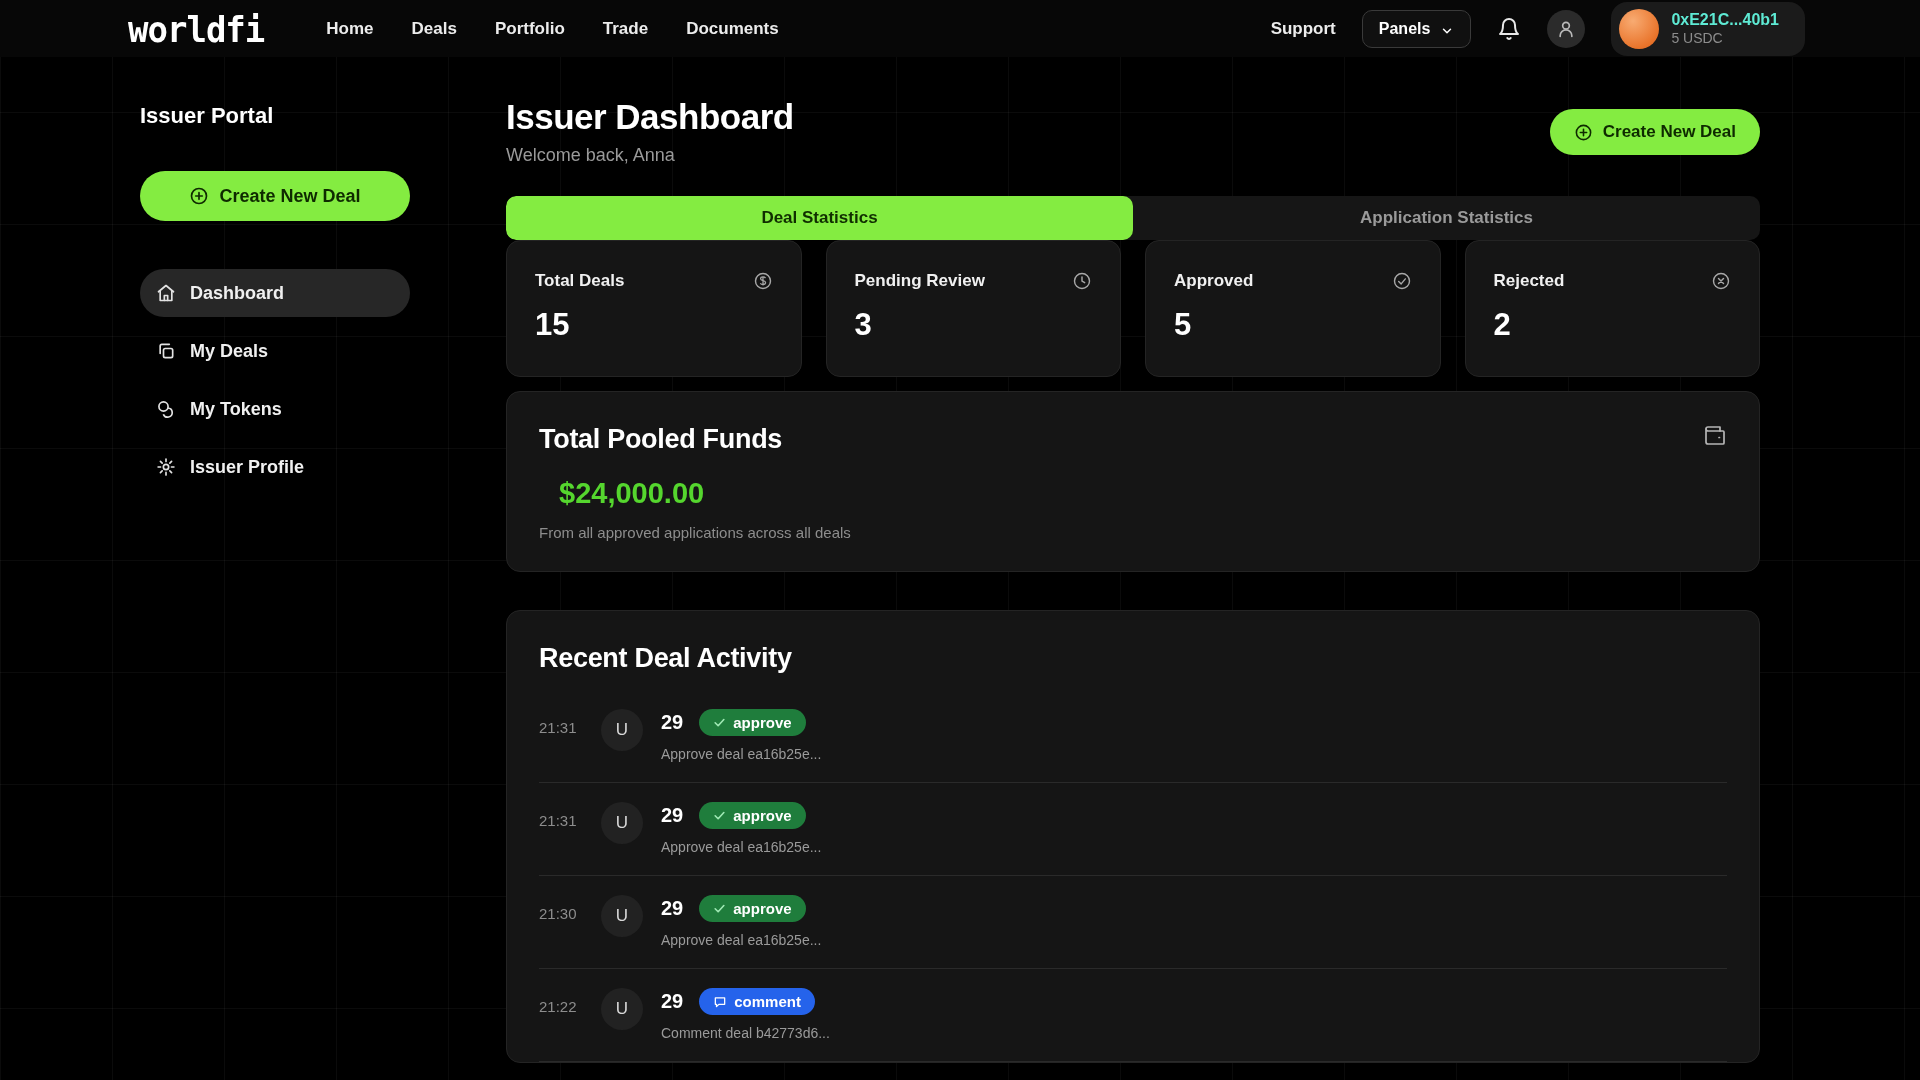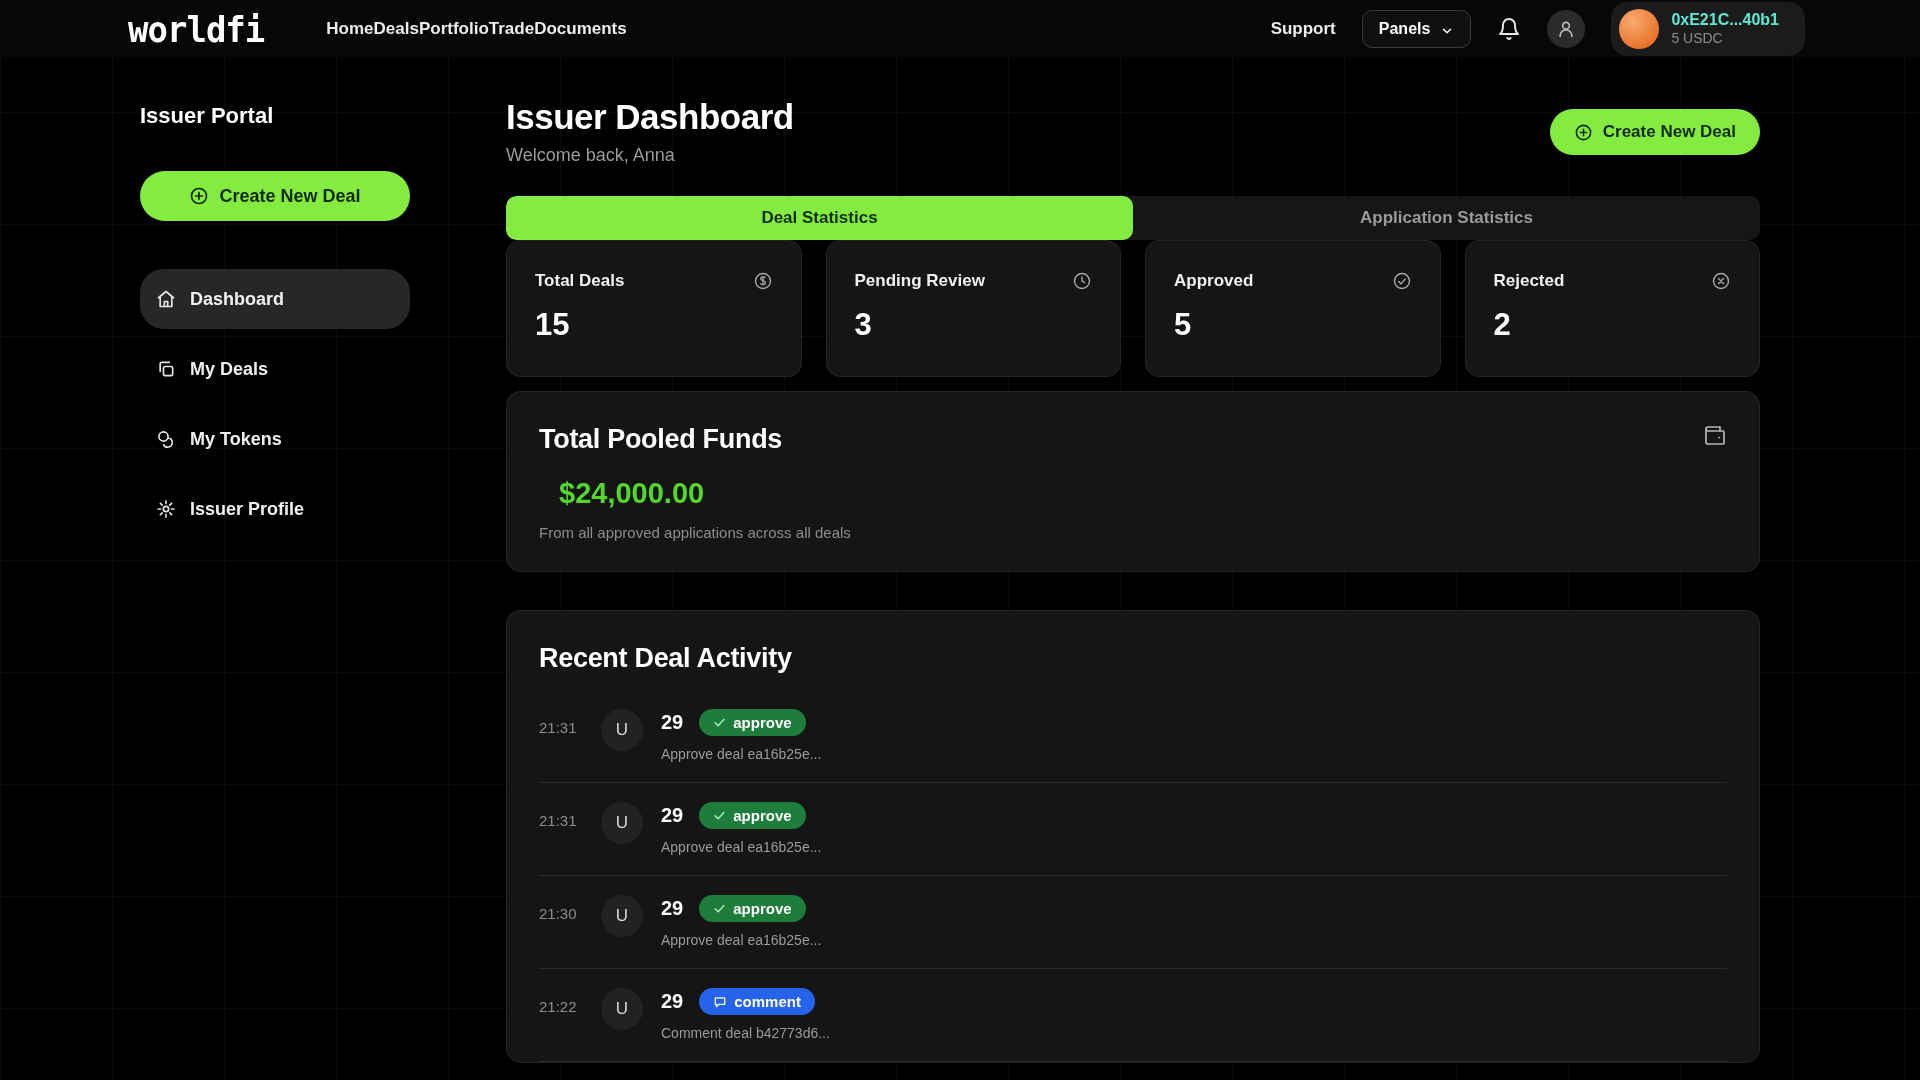--- a/index.html
+++ b/index.html
@@ -19,21 +19,21 @@
   .topbar {
     height: 57px; background: #070707;
     display: flex; align-items: center;
     padding: 0 115px 0 128px;
   }
   .logo {
     font-size: 34px; font-weight: 900; letter-spacing: -1px;
     color: #fff; transform: scaleY(1.05);
     font-family: "DejaVu Sans Mono", monospace;
   }
-  .topnav { display: flex; margin-left: 62px; }
+  .topnav { display: flex; gap: 38px; margin-left: 62px; }
   .topnav a { color: #ececec; font-size: 17px; font-weight: 600; text-decoration: none; cursor: pointer; }
   .topbar-right { margin-left: auto; display: flex; align-items: center; gap: 26px; }
   .support-link { color: #ececec; font-size: 17px; font-weight: 600; cursor: pointer; }
   .panels-btn {
     display: flex; align-items: flex-end; gap: 10px;
     border: 1px solid #3a3a3a; border-radius: 10px;
     padding: 9px 16px; background: #101010;
     color: #fff; font-size: 16px; font-weight: 700; cursor: pointer;
   }
   .icon-btn { background: none; border: none; cursor: pointer; color: #e8e8e8; }
@@ -64,21 +64,21 @@
   .btn-lime {
     display: flex; align-items: center; justify-content: center; gap: 10px;
     background: #84ec41; color: #0e2a00;
     border: none; border-radius: 28px; cursor: pointer;
     font-family: "Liberation Sans", sans-serif; font-weight: 700;
   }
   .sidebar-create { width: 100%; height: 50px; font-size: 18px; margin-top: 42px; }
   .side-nav { margin-top: 48px; display: flex; flex-direction: column; gap: 10px; }
   .side-item {
     display: flex; align-items: center; gap: 14px;
-    height: 60px; padding: 0 16px; border-radius: 24px;
+    height: 48px; padding: 0 16px; border-radius: 24px;
     color: #f0f0f0; font-size: 18px; font-weight: 600; cursor: pointer;
   }
   .side-item.active { background: #272727; }
   .side-item .icon { color: #e3e3e3; }
 
   
   .main-header { display: flex; justify-content: space-between; align-items: flex-start; }
   .page-title { font-size: 35px; font-weight: 700; color: #fff; letter-spacing: -0.5px; }
   .page-subtitle { font-size: 18px; color: #9a9a9a; margin-top: 8px; }
   .header-create { height: 46px; padding: 0 24px; font-size: 17px; margin-top: 12px; }

